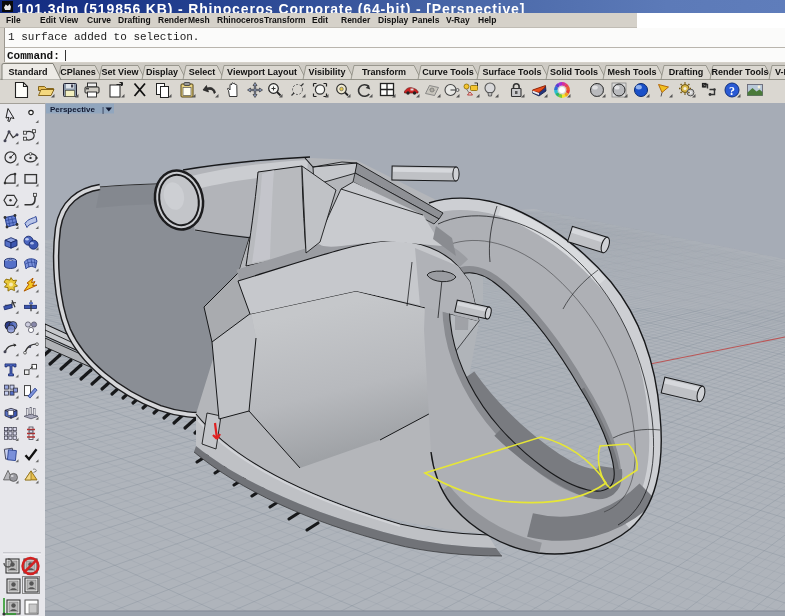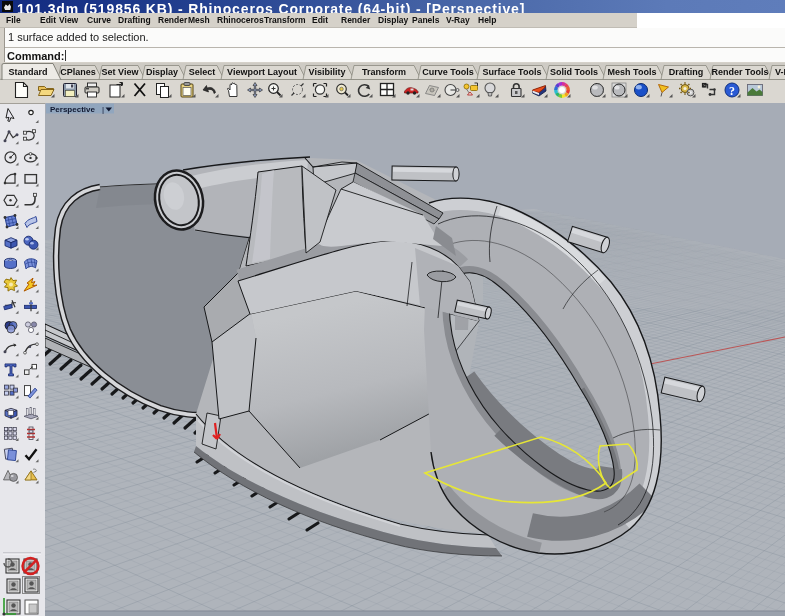--- a/index.html
+++ b/index.html
@@ -4,21 +4,21 @@
 html,body { width:785px; height:616px; overflow:hidden; font-family:"Liberation Sans",sans-serif; background:#fff; }
 #titlebar { position:absolute; left:0; top:0; width:785px; height:13px;
   background:linear-gradient(to right,#122a80 0%,#23408f 25%,#4a68a8 60%,#5c7ab8 85%,#5f7dbb 100%); }
 #titlebar .ic { position:absolute; left:2px; top:1px; width:11px; height:11px; background:#0a0a0a; }
 #titlebar .ic:after { content:""; position:absolute; left:2px; top:3px; width:7px; height:6px; background:#e8e8e8;
   clip-path:polygon(0 60%,25% 10%,55% 35%,80% 0,100% 45%,90% 100%,15% 100%); }
 #titlebar .t { position:absolute; left:17px; top:0.5px; color:#fff; font-size:14px; font-weight:bold; letter-spacing:0.85px; white-space:nowrap; }
 #menubar { position:absolute; left:0; top:13px; width:637px; height:15px; background:#d5d1c9; border-bottom:1px solid #c0bcb4; }
 #menubar span { position:absolute; top:1.5px; font-size:8.5px; font-weight:bold; color:#111; letter-spacing:0px; }
 #cmdwrap { position:absolute; left:0; top:28px; width:785px; height:35px; background:#d5d1c9; }
-#cmdpanel { position:absolute; left:4px; top:0; width:781px; height:34px; background:#fbfbfa; border-left:1px solid #9a968e; }
+#cmdpanel { position:absolute; left:4px; top:0; width:781px; height:34px; background:#fbfbfa; border-left:1px solid #9a968e;font-family:Liberation Mono, monospace; }
 #status { position:absolute; left:3px; top:3px; font-size:11px; color:#1a1a1a; }
 #cline { position:absolute; left:0px; top:19px; width:781px; height:15px; border-top:1px solid #b9b5ad; }
 #cline b { position:absolute; left:2px; top:2px; font-size:11px; color:#111; }
 #caret { position:absolute; left:60px; top:2px; width:1px; height:11px; background:#333; }
 #tabstrip { position:absolute; left:0; top:63px; width:785px; height:17px; background:#cecbc4; }
 #toolbar { position:absolute; left:0; top:80px; width:785px; height:23px; background:#dad7d1; }
 #tbline { position:absolute; left:0; top:103px; width:785px; height:1px; background:#a3a099; }
 #leftpanel { position:absolute; left:0; top:104px; width:45px; height:512px; background:#e7e7eb; }
 #viewport { position:absolute; left:45px; top:103px; width:740px; height:513px; }
 </style></head><body>

